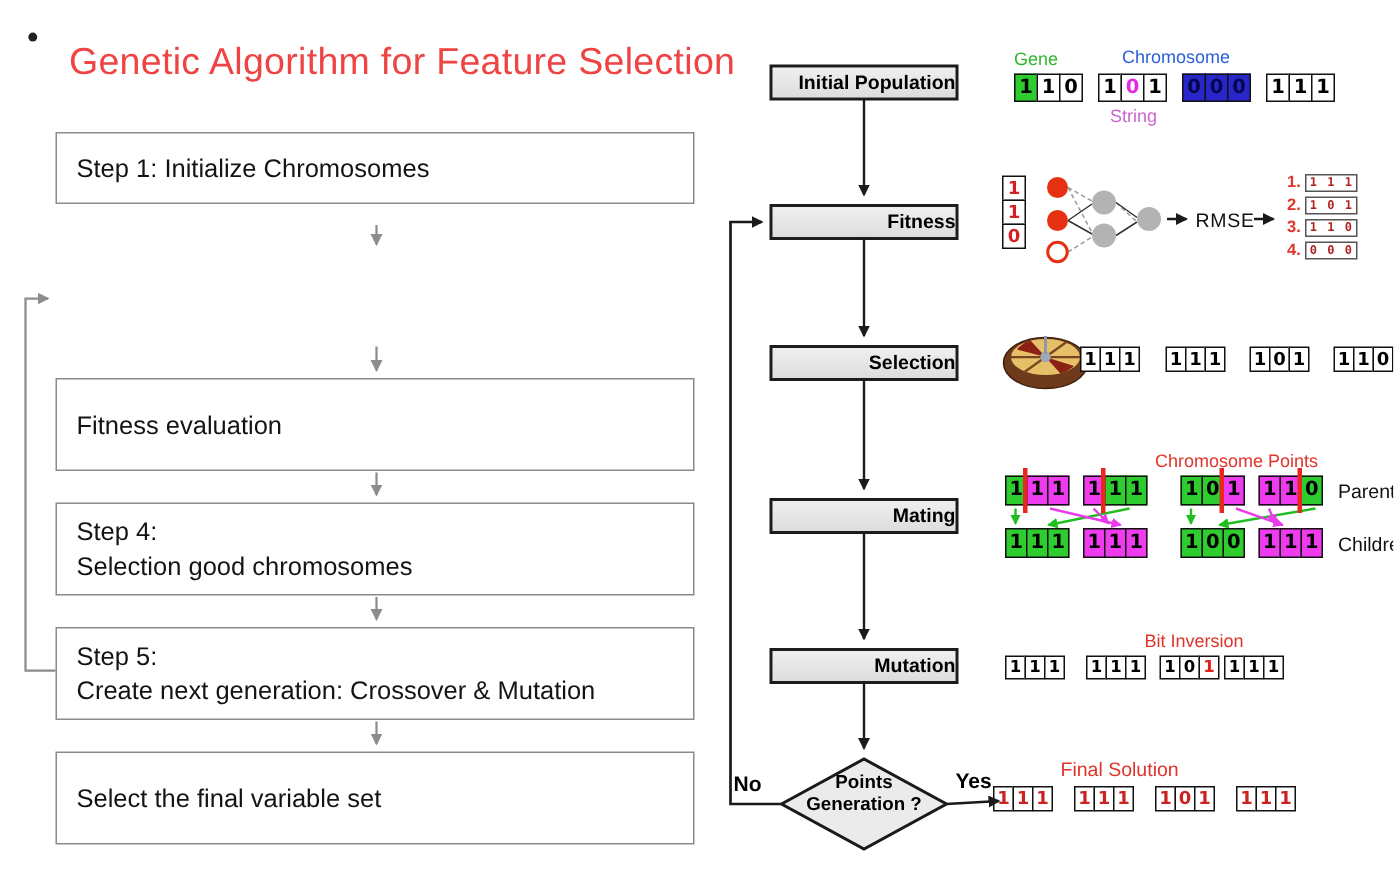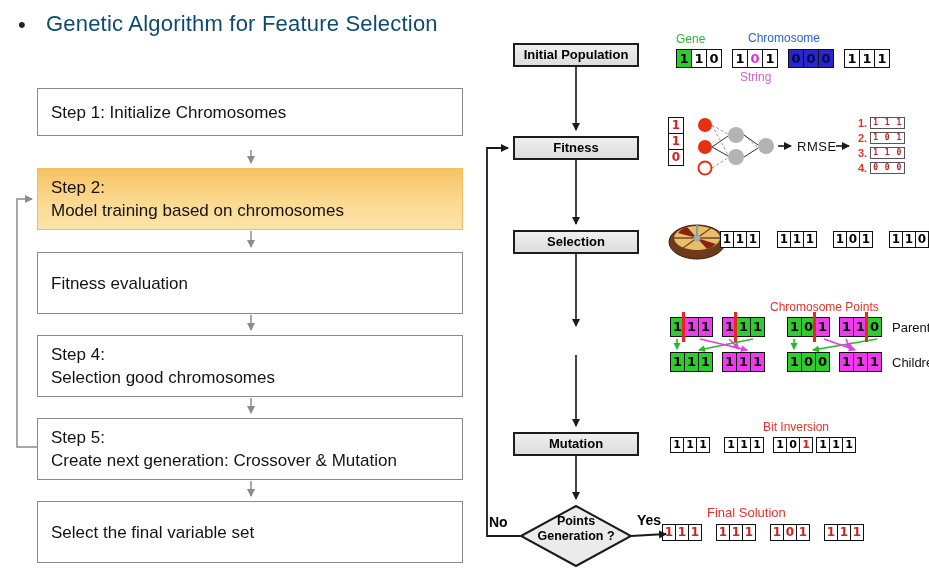--- a/index.html
+++ b/index.html
@@ -1,29 +1,29 @@
 <!DOCTYPE html>
 <html><head>
 <meta charset="utf-8">
 <style>
   html,body{margin:0;padding:0;background:#fff;}
   #slide{position:relative;width:929px;height:580px;background:#ffffff;overflow:hidden;
          font-family:"Liberation Sans",sans-serif;color:#111;}
   .abs{position:absolute;}
   
   .title-bullet{font-size:22px;color:#222;}
-  .page-title{font-size:22px;color:#0c4a6e;letter-spacing:.2px;}
+  .page-title{font-size:25px;color:#ef4444;letter-spacing:.2px;margin-top:16px;}
   
   .step{position:absolute;left:37px;width:426px;background:#fff;border:1px solid #8a8a8a;
         display:flex;flex-direction:column;justify-content:center;padding:0 0 0 13px;
         box-sizing:border-box;font-size:17px;line-height:23px;color:#141414;}
   .step.highlight{border:1px solid #f2bd60;background:linear-gradient(180deg,#f7c364 0%,#fbd98f 55%,#fce3ab 100%);}
   
   .fbox{position:absolute;left:513px;width:122px;height:20px;border:2px solid #1c1c1c;
-        background:linear-gradient(180deg,#efefef,#dddddd);text-align:center;
+        background:linear-gradient(180deg,#efefef,#dddddd);text-align:right;
         font-weight:bold;font-size:13px;line-height:20px;color:#000;}
   .diamond-text{position:absolute;left:516px;top:514px;width:120px;text-align:center;
         font-weight:bold;font-size:12.5px;line-height:15px;color:#000;z-index:6;}
   .decision-label{position:absolute;font-weight:bold;font-size:14px;color:#000;z-index:6;}
   
   .cell{box-sizing:border-box;display:inline-block;border:1px solid #111;background:#fff;color:#000;
         font-weight:bold;text-align:center;vertical-align:top;margin-right:-1px;
         font-family:"DejaVu Sans",sans-serif;}
   .bg-green{background:#2ecc2e;}
   .bg-magenta{background:#ee3bee;}
@@ -57,42 +57,39 @@
 <body>
 
 <div id="slide">
 
   <span class="abs title-bullet" style="left:18px;top:12px;">•</span>
   <span class="abs page-title" style="left:46px;top:11px;">Genetic Algorithm for Feature Selection</span>
 
   <div class="step" style="top:88px;height:48px;">
     <span>Step 1: Initialize Chromosomes</span>
   </div>
-  <div class="step highlight" style="top:168px;height:62px;">
-    <span>Step 2:</span>
-    <span>Model training based on chromosomes</span>
-  </div>
   <div class="step" style="top:252px;height:62px;">
     <span>Fitness evaluation</span>
   </div>
   <div class="step" style="top:335px;height:62px;">
     <span>Step 4:</span>
     <span>Selection good chromosomes</span>
   </div>
   <div class="step" style="top:418px;height:62px;">
     <span>Step 5:</span>
     <span>Create next generation: Crossover &amp; Mutation</span>
   </div>
   <div class="step" style="top:501px;height:62px;">
     <span>Select the final variable set</span>
   </div>
 
   <div class="fbox" style="top:43px;">Initial Population</div>
   <div class="fbox" style="top:136px;">Fitness</div>
   <div class="fbox" style="top:230px;">Selection</div>
+  <div class="fbox" style="top:332px;">Mating</div>
   <div class="fbox" style="top:432px;">Mutation</div>
 
   <div class="diamond-text">
     <div>Points</div>
     <div>Generation ?</div>
   </div>
   <span class="decision-label" style="left:489px;top:514px;">No</span>
   <span class="decision-label" style="left:637px;top:512px;">Yes</span>
 
   <div class="abs row-init" style="left:660px;top:28px;width:269px;height:62px;">

